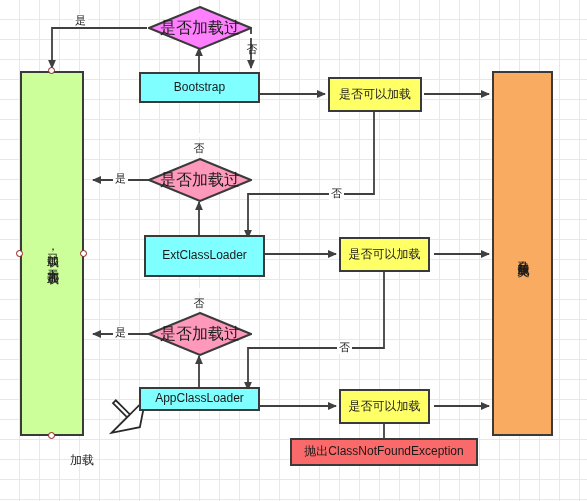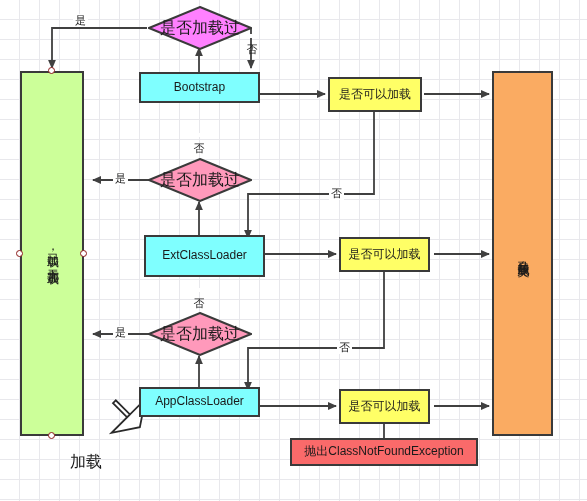--- a/index.html
+++ b/index.html
@@ -84,21 +84,21 @@
     width: 7px;
     height: 7px;
     border-radius: 50%;
     background: #ffffff;
     border: 1px solid #8b1a1a;
     box-sizing: border-box;
     z-index: 5;
   }
   .big-arrow-label {
     position: absolute;
-    font-size: 16px;
+    font-size: 12px;
     color: #1a1a1a;
     z-index: 4;
     white-space: nowrap;
   }
 </style>
 </head>
 <body>
 
 <div id="canvas">
 
@@ -161,21 +161,21 @@
   </div>
 
   <div class="node" style="left:139px; top:72px; width:121px; height:31px; background:#7FFFFF;">
     <span>Bootstrap</span>
   </div>
 
   <div class="node" style="left:144px; top:235px; width:121px; height:42px; background:#7FFFFF;">
     <span>ExtClassLoader</span>
   </div>
 
-  <div class="node" style="left:139px; top:387px; width:121px; height:30px; background:#7FFFFF;">
+  <div class="node" style="left:139px; top:387px; width:121px; height:24px; background:#7FFFFF;">
     <span>AppClassLoader</span>
   </div>
 
   <div class="diamond" style="left:148px; top:6px; width:104px; height:44px;">
     <svg width="104" height="44" viewBox="0 0 104 44" xmlns="http://www.w3.org/2000/svg">
       <polygon points="52,1 103,22 52,43 1,22" fill="#FF80FF" stroke="#3A3A3A" stroke-width="2"></polygon>
     </svg>
     <span class="dlabel">是否加载过</span>
   </div>
 

